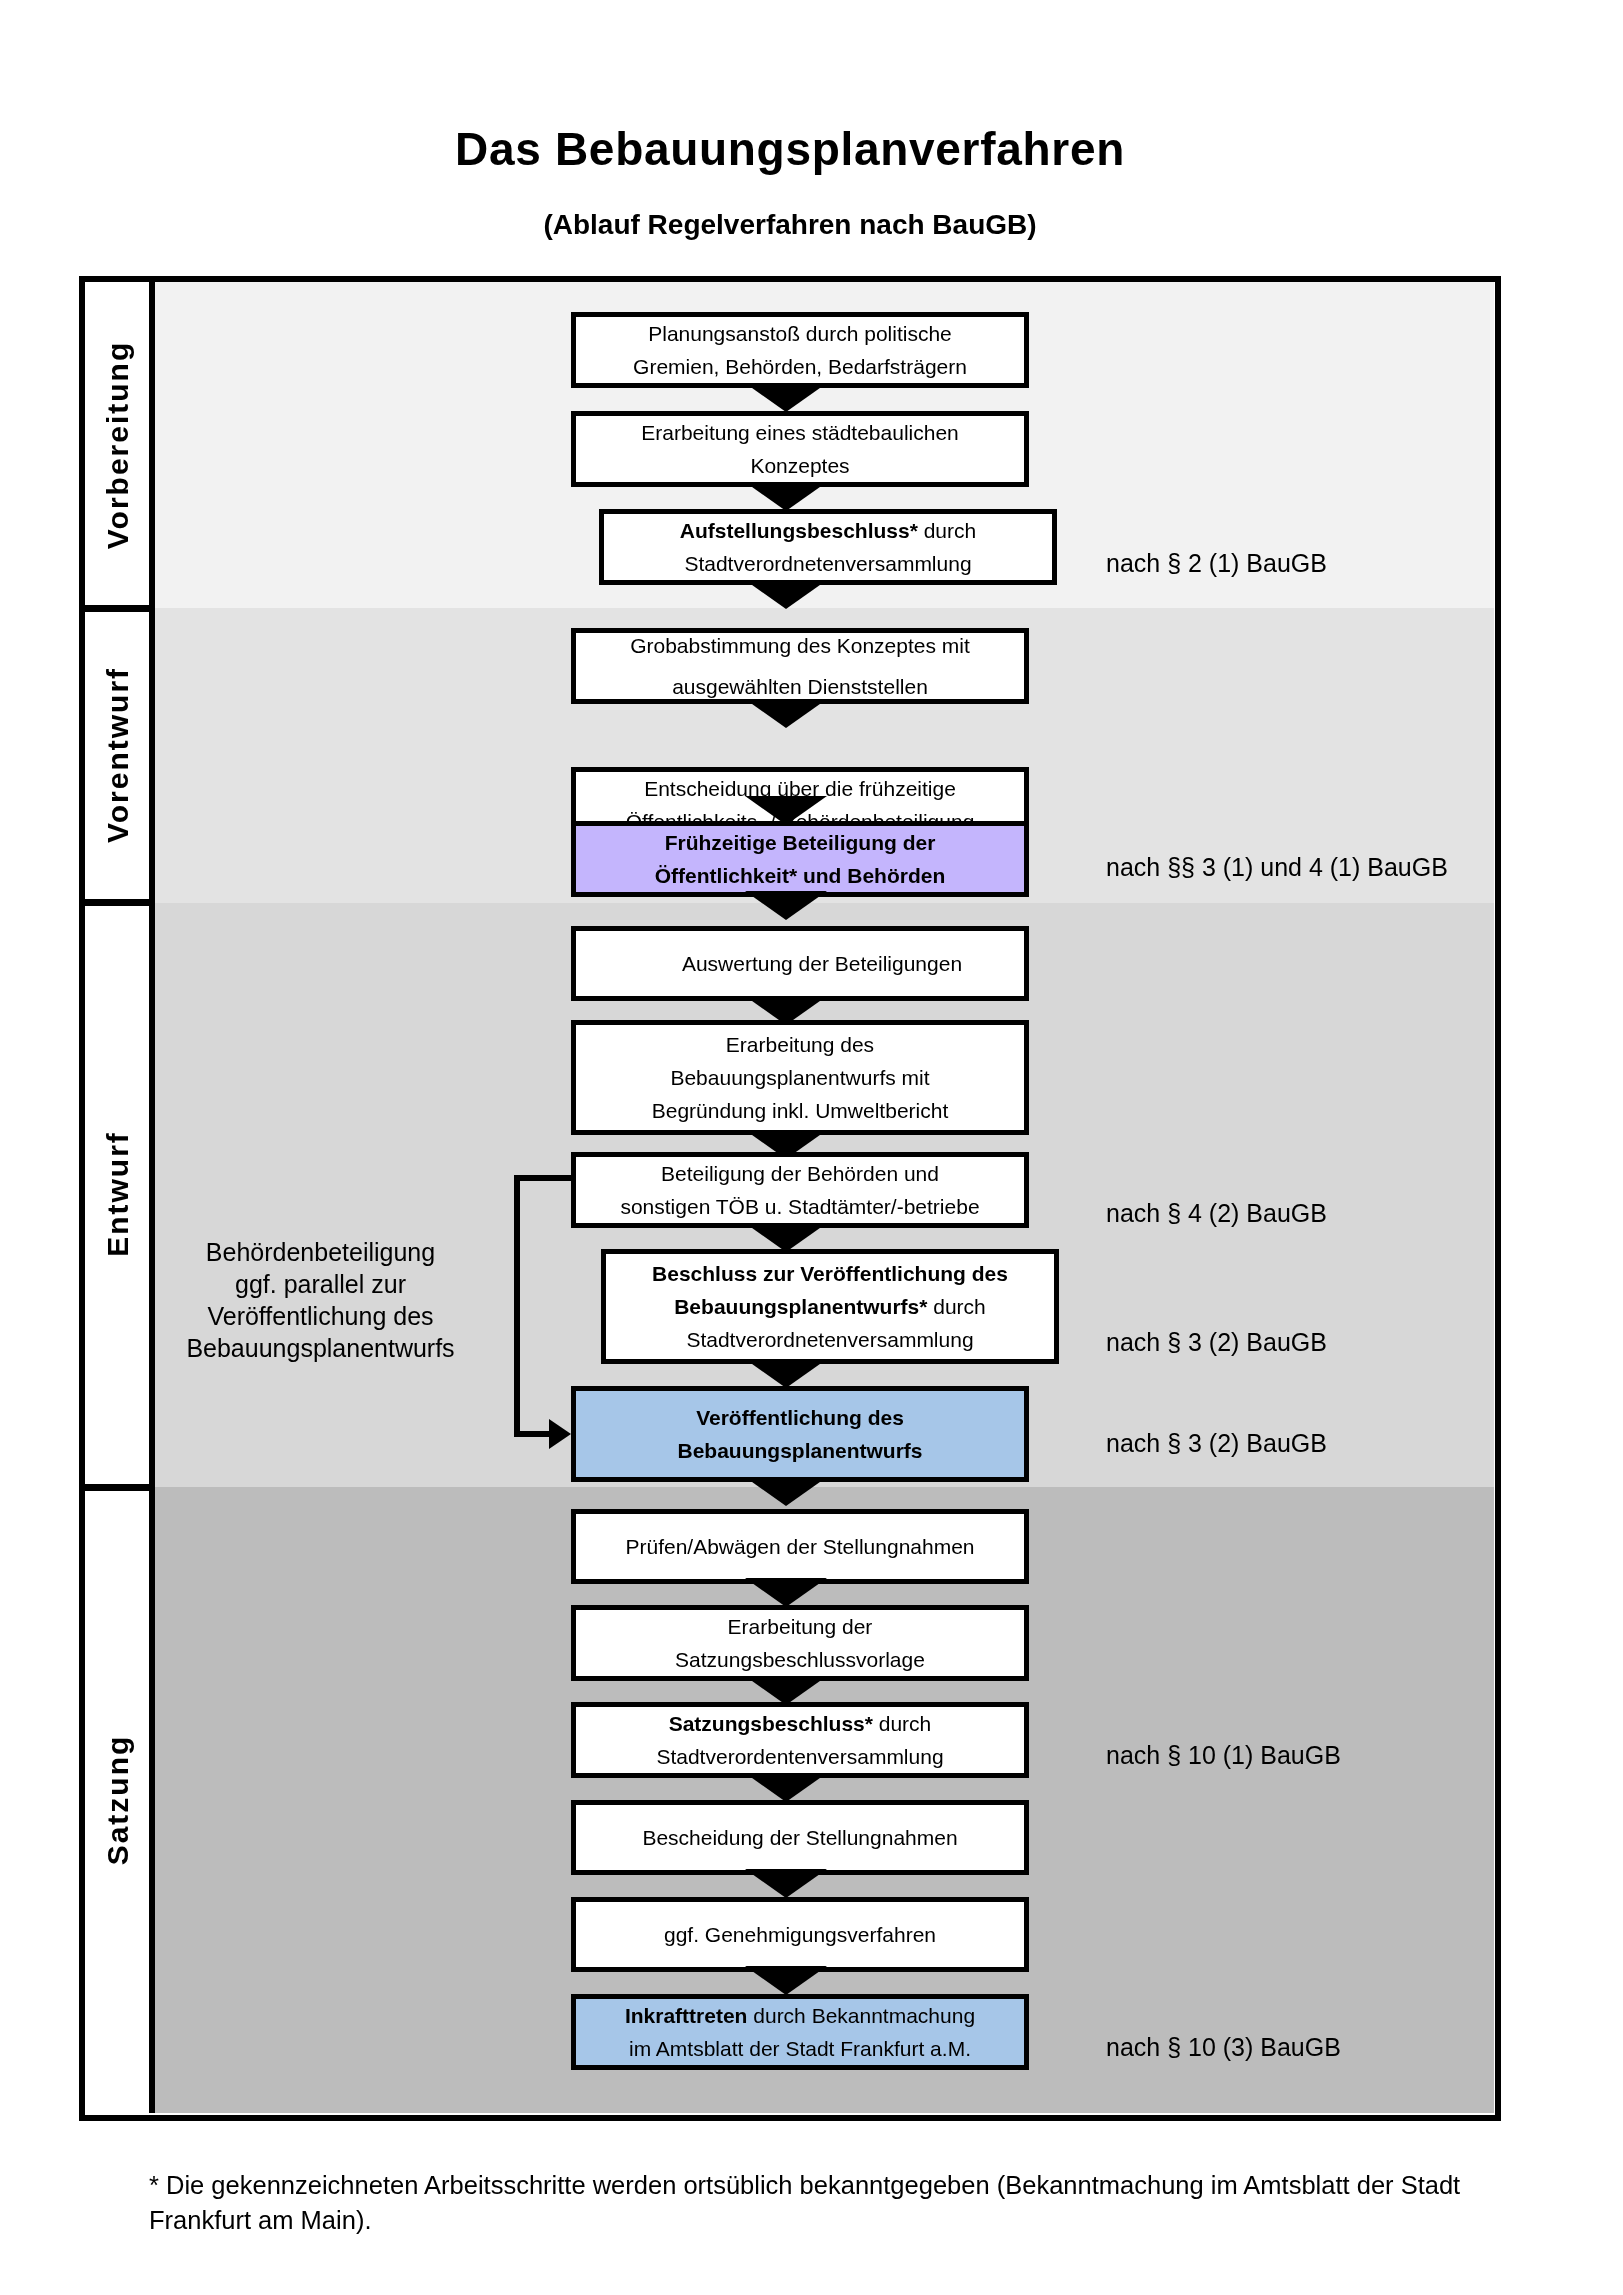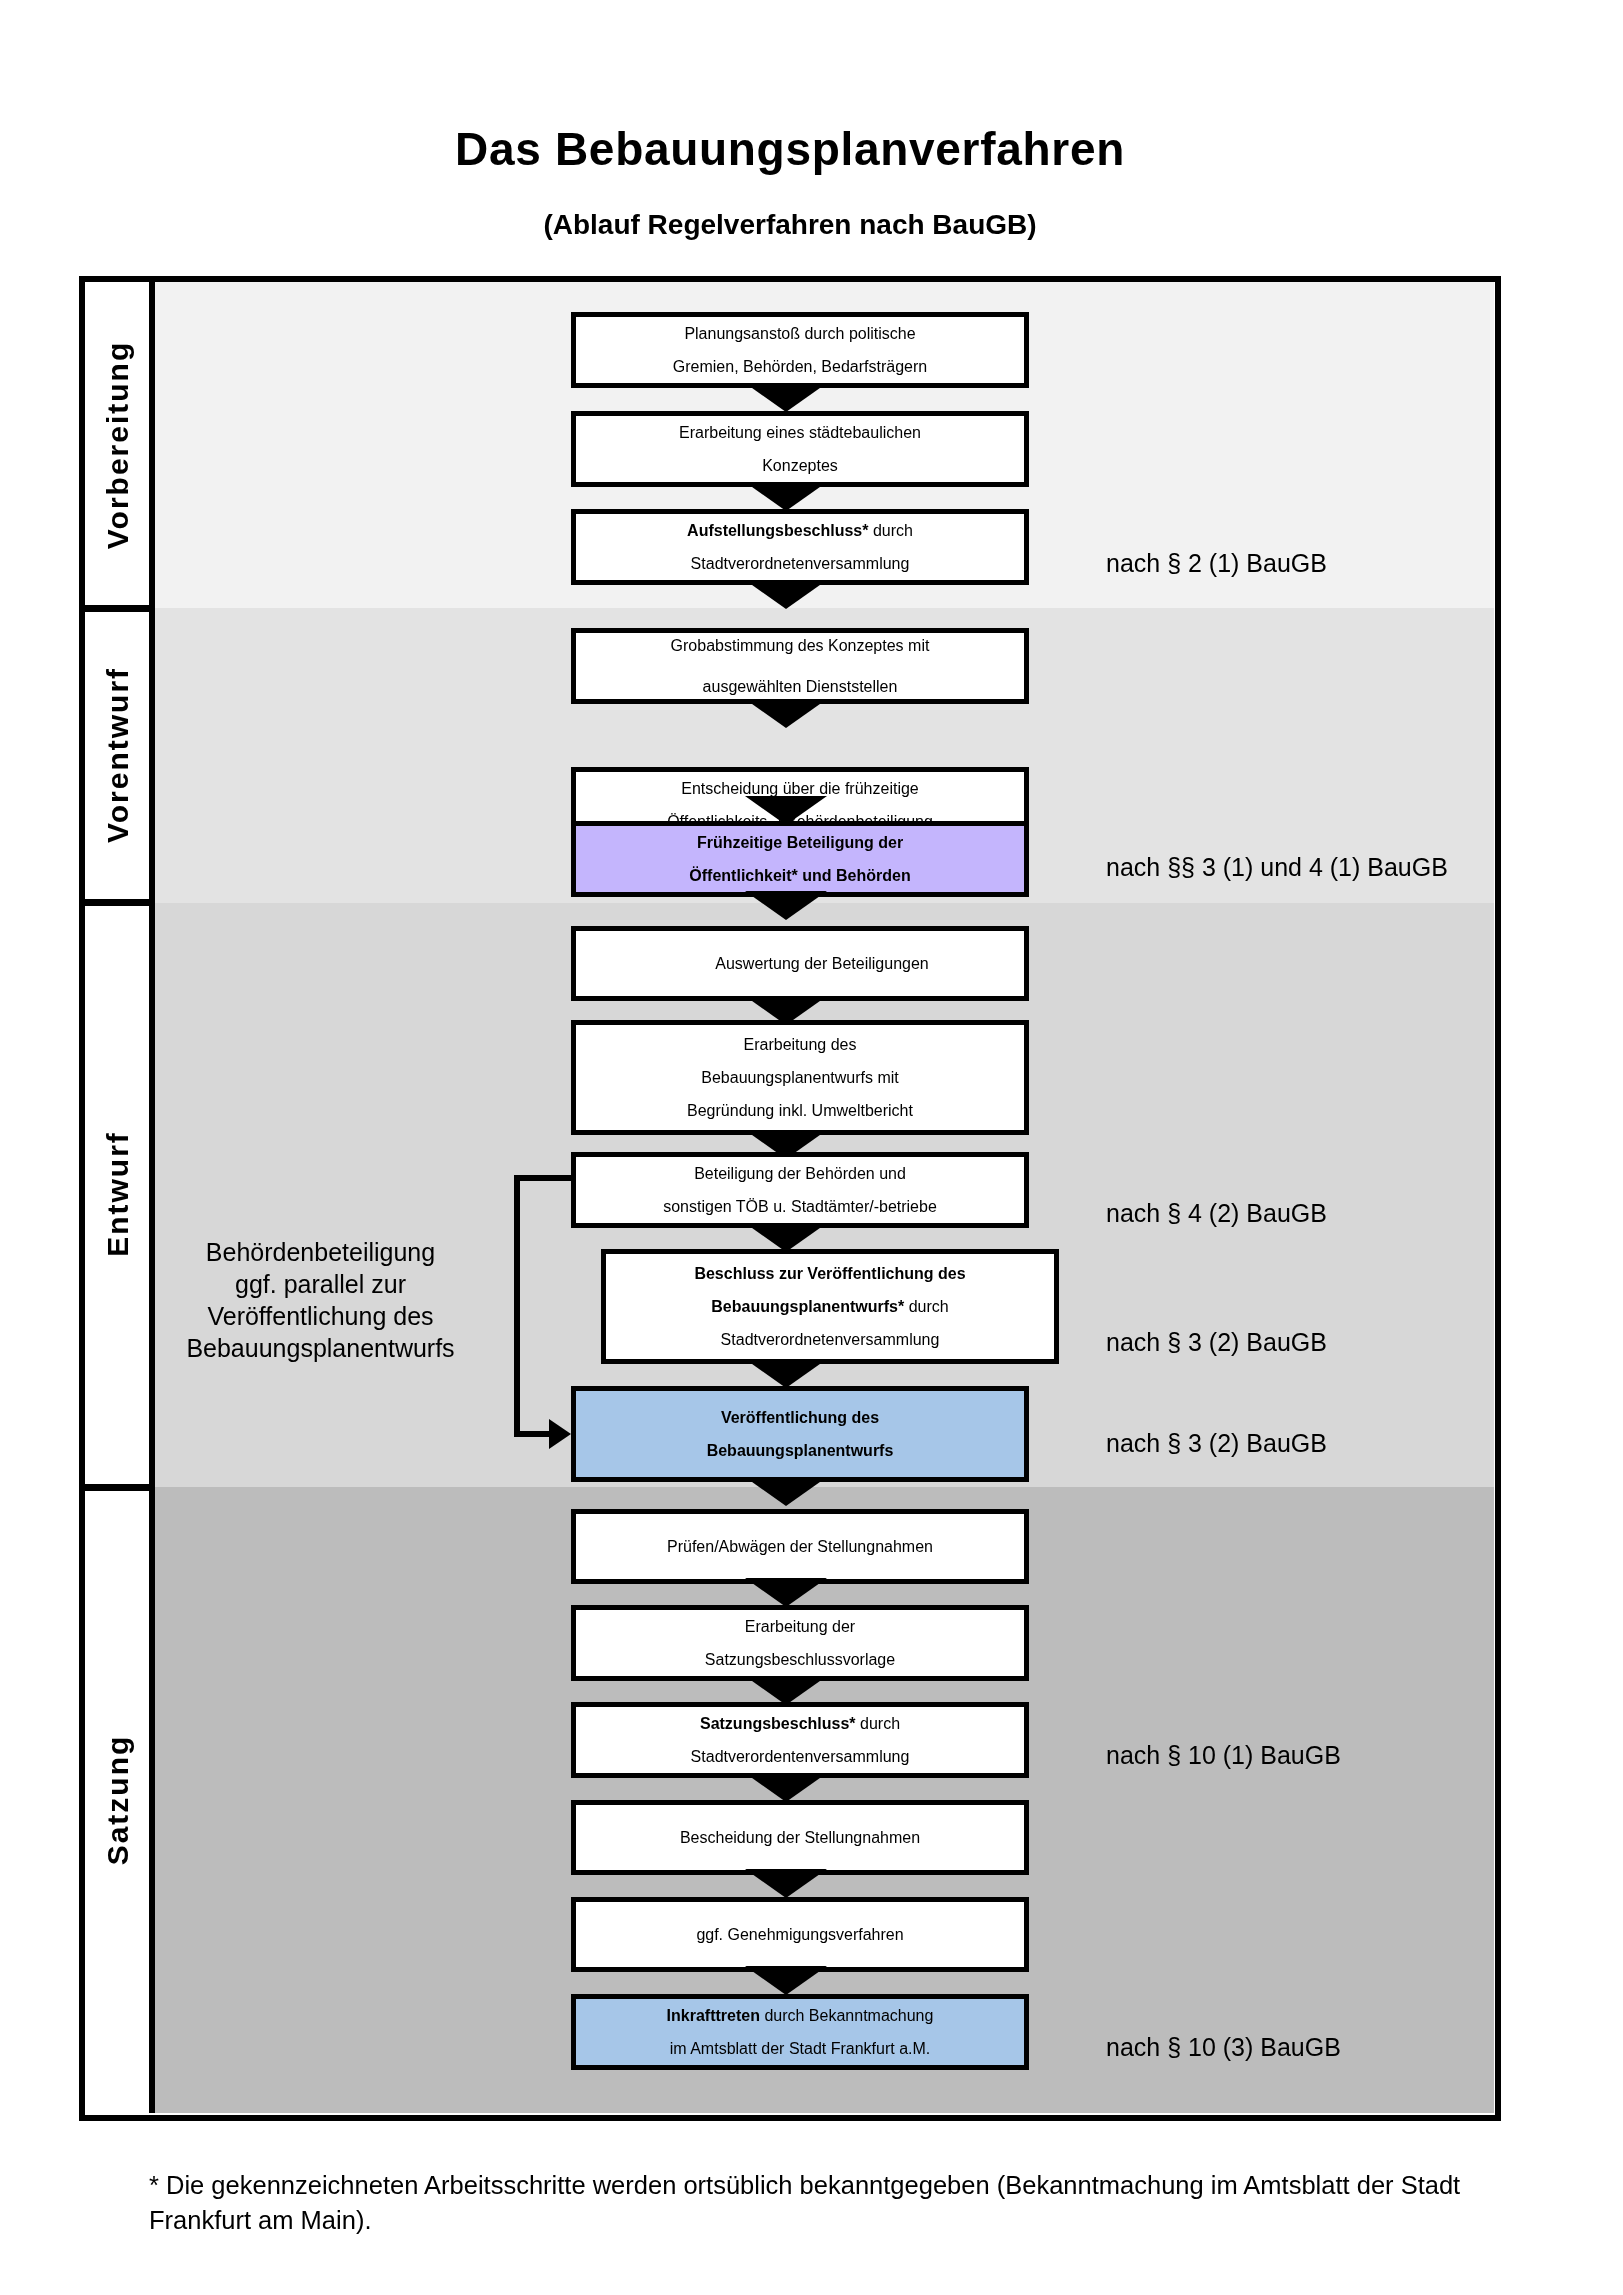--- a/index.html
+++ b/index.html
@@ -36,21 +36,21 @@
   .sec-3 { top:1205px; height:626px; }
   .seclabel {
     position:absolute; left:33px;
     transform:translate(-50%,-50%) rotate(-90deg);
     font-size:30px; font-weight:bold; letter-spacing:2px; white-space:nowrap;
   }
   .box {
     position:absolute; left:571px; width:458px;
     background:#ffffff; border:5.9px solid #000;
     display:flex; flex-direction:column; justify-content:center;
-    text-align:center; font-size:16px; line-height:33px;
+    text-align:center; font-size:21px; line-height:33px;
   }
   .box .bold, .bold { font-weight:bold; }
   .arrow {
     position:absolute; width:0; height:0;
     border-left:41px solid transparent;
     border-right:41px solid transparent;
     border-top:29px solid #000;
   }
   .note {
     position:absolute; left:1106px; transform:translateY(-50%);
@@ -105,21 +105,21 @@
     <div class="box" style="top: 312px; height: 76px;">
       <div><span>Planungsanstoß durch politische</span></div>
       <div><span>Gremien, Behörden, Bedarfsträgern</span></div>
     </div>
     <div class="arrow" style="left: 745px; top: 383px;"></div>
     <div class="box" style="top: 411px; height: 76px;">
       <div><span>Erarbeitung eines städtebaulichen</span></div>
       <div><span>Konzeptes</span></div>
     </div>
     <div class="arrow" style="left: 745px; top: 482px;"></div>
-    <div class="box" style="top: 509px; height: 76px;">
+    <div class="box" style="top: 509px; height: 76px; margin-left: 28px;">
       <div><span class="bold">Aufstellungsbeschluss*</span><span> durch</span></div>
       <div><span>Stadtverordnetenversammlung</span></div>
     </div>
     <div class="arrow" style="left: 745px; top: 580px;"></div>
     <div class="box" style="top: 628px; height: 76px; gap: 8px;">
       <div><span>Grobabstimmung des Konzeptes mit</span></div>
       <div><span>ausgewählten Dienststellen</span></div>
     </div>
     <div class="arrow" style="left: 745px; top: 699px;"></div>
     <div class="box" style="top: 767px; height: 76px;">

